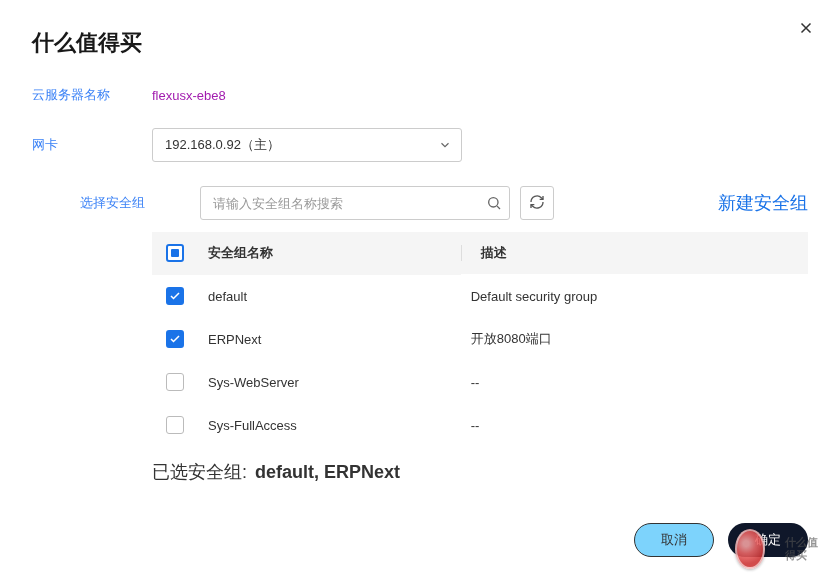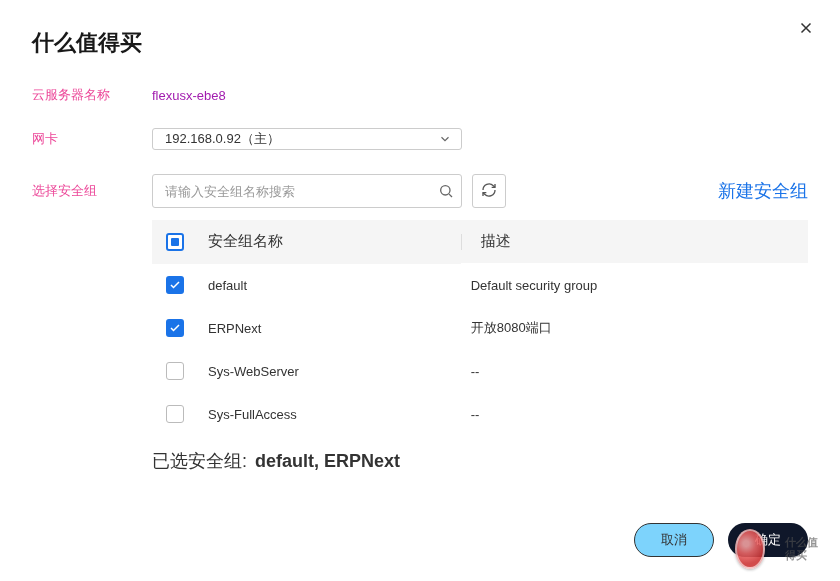--- a/index.html
+++ b/index.html
@@ -39,34 +39,34 @@
     .form-row {
       display: flex;
       align-items: center;
       margin-bottom: 24px;
       font-size: 13px;
     }
     .form-row.align-top { align-items: flex-start; }
     .form-label {
       width: 120px;
       flex-shrink: 0;
-      color: #ec4899;
+      color: #3b82f6;
       font-size: 13px;
     }
     .form-value {
       color: #a21caf;
       font-size: 13px;
     }
     .select-wrap {
       position: relative;
       width: 310px;
     }
     .select-box {
       width: 100%;
-      height: 22px;
+      height: 34px;
       border: 1px solid #ccc;
       border-radius: 3px;
       padding: 0 36px 0 12px;
       display: flex;
       align-items: center;
       font-size: 13px;
       color: #333;
       background: #fff;
       cursor: pointer;
     }
@@ -137,23 +137,23 @@
     }
     .table {
       width: 100%;
       border-collapse: collapse;
       font-size: 13px;
     }
     .table thead th {
       text-align: left;
       background: #f5f5f5;
       padding: 12px 10px;
-      font-weight: 400;
-      color: #333;
-      font-size: 15px;
+      font-weight: 700;
+      color: #333;
+      font-size: 13px;
     }
     .table thead th:first-child { width: 46px; padding-left: 14px; }
     .table tbody td {
       padding: 12px 10px;
       color: #333;
       border-top: 1px solid transparent;
     }
     .table tbody td:first-child { width: 46px; padding-left: 14px; }
     .col-desc-divider {
       position: relative;
@@ -289,21 +289,21 @@
       <div class="select-box">192.168.0.92（主）</div>
       <span class="chevron-icon">
         <svg viewBox="0 0 24 24" fill="none" stroke="currentColor" stroke-width="2">
             <path d="m6 9 6 6 6-6"></path>
           </svg>
       </span>
     </div>
   </div>
 
   <div class="form-row align-top" style="margin-bottom:12px;">
-    <div class="form-label" style="padding-top:8px;">选择安全组</div>
+    <div class="form-label" style="padding-top:8px;margin-left:48px;">选择安全组</div>
     <div class="search-wrap">
       <div class="search-box">
         <input class="search-input" type="text" placeholder="请输入安全组名称搜索" style="">
         <span class="search-icon-btn">
           <svg viewBox="0 0 24 24" fill="none" stroke="currentColor" stroke-width="2">
               <circle cx="11" cy="11" r="7"></circle>
               <path d="m21 21-4.3-4.3"></path>
             </svg>
         </span>
       </div>

